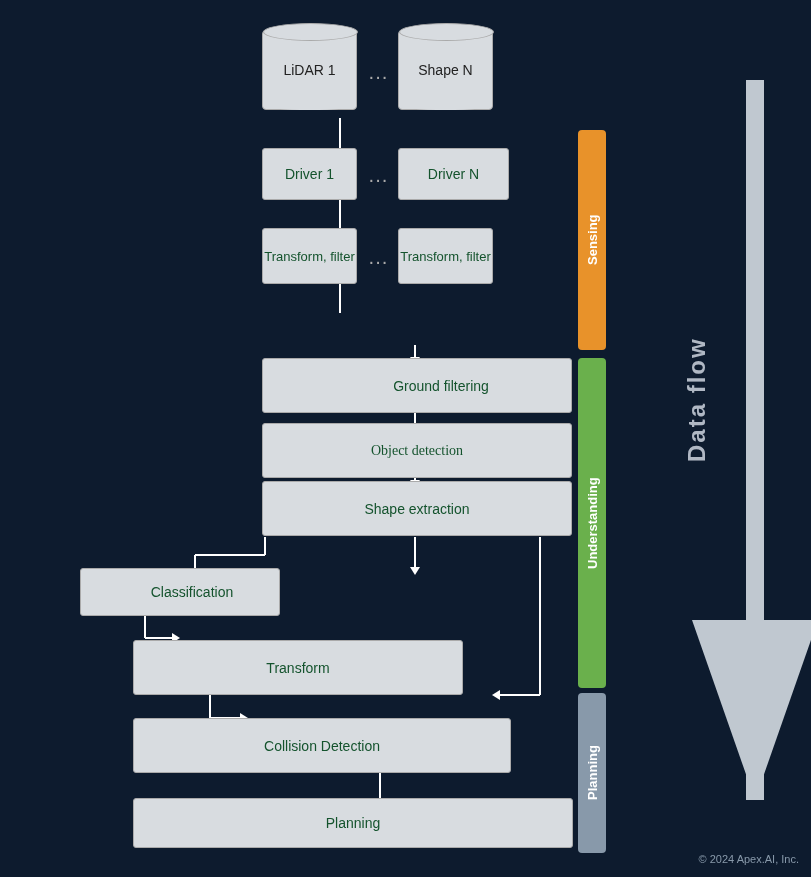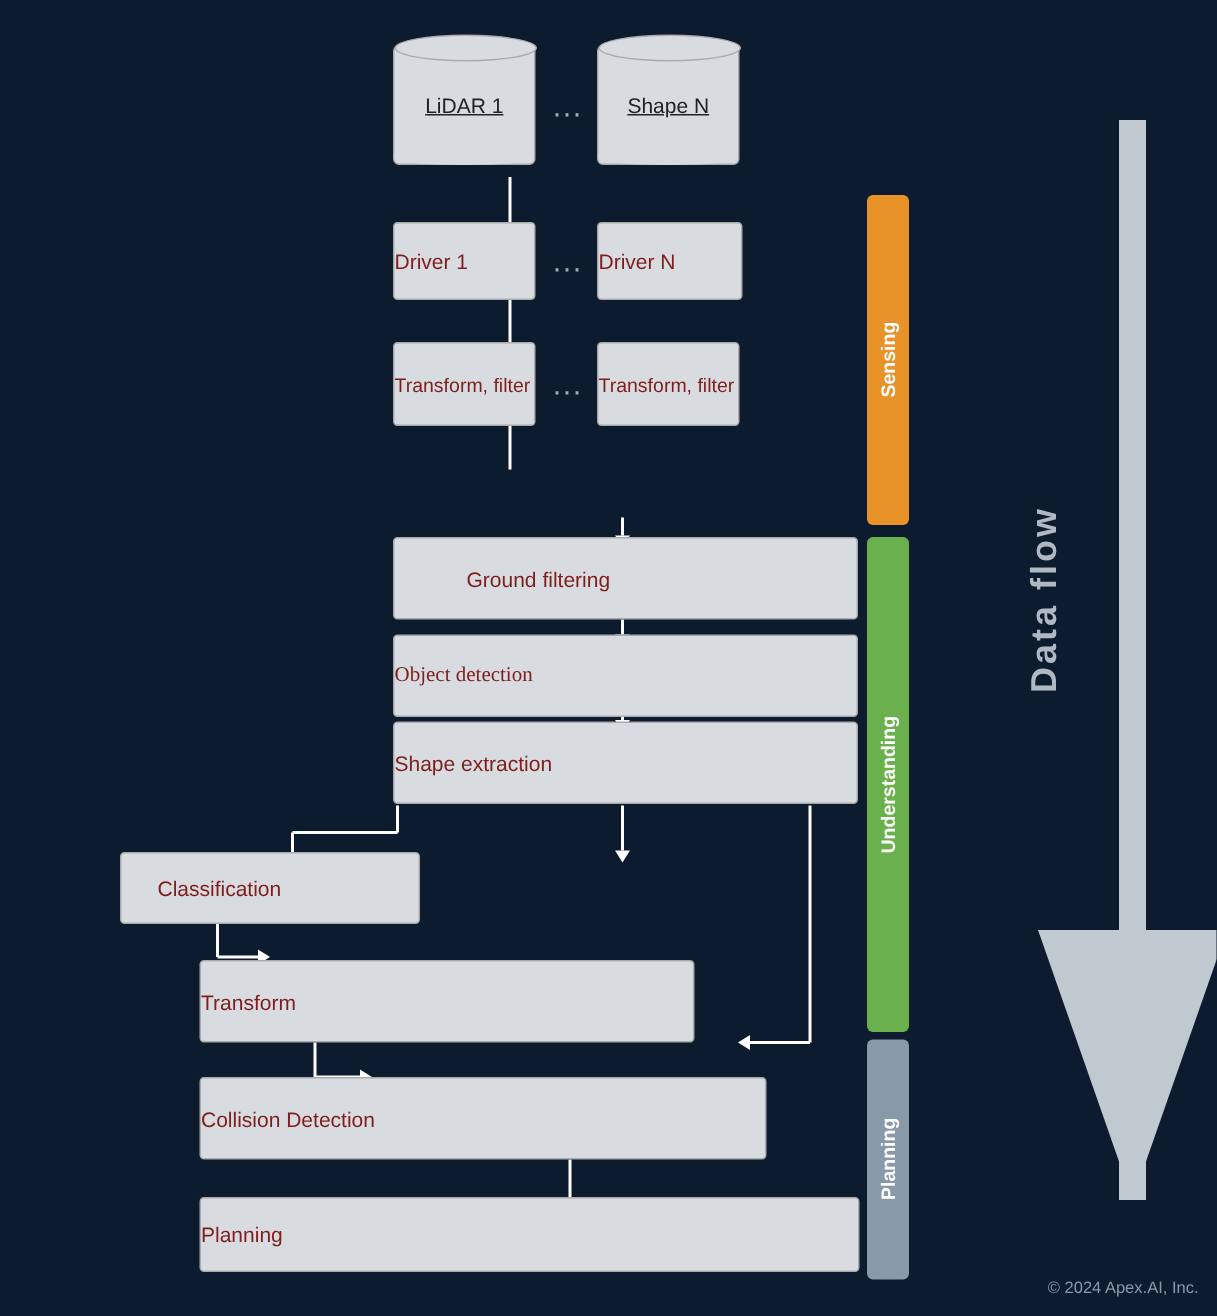--- a/index.html
+++ b/index.html
@@ -21,25 +21,25 @@
       height: 877px;
     }
 
     
     .box {
       background: #d8dce0;
       border: 1px solid #aaa;
       border-radius: 3px;
       display: flex;
       align-items: center;
-      justify-content: flex-start;
+      justify-content: center;
       text-align: center;
       font-size: 14px;
       font-weight: 400;
-      color: #7f1d1d;
+      color: #14532d;
       position: absolute;
     }
 
     
     .cylinder {
       position: absolute;
       display: flex;
       flex-direction: column;
       align-items: center;
       justify-content: center;
@@ -49,21 +49,20 @@
       border: 1px solid #aaa;
       border-radius: 4px;
       width: 100%;
       height: 100%;
       display: flex;
       align-items: center;
       justify-content: center;
       font-size: 14px;
       color: #222;
       position: relative;
-      text-decoration: underline;
     }
     .cylinder-body::before {
       content: '';
       position: absolute;
       top: -8px;
       left: 0;
       width: 100%;
       height: 16px;
       background: #d8dce0;
       border: 1px solid #aaa;
@@ -195,21 +194,21 @@
       <span>Shape N</span>
     </div>
   </div>
 
   <div class="box" style="left:262px; top:148px; width:95px; height:52px;">
     <span>Driver 1</span>
   </div>
 
   <div class="dots" style="position:absolute; left:368px; top:168px; font-size:20px; color:#aaa;">···</div>
 
-  <div class="box" style="left:398px; top:148px; width:97px; height:52px;">
+  <div class="box" style="left:398px; top:148px; width:111px; height:52px;">
     <span>Driver N</span>
   </div>
 
   <div class="box" style="left:262px; top:228px; width:95px; height:56px;">
     <span style="font-size:13px;">Transform, filter</span>
   </div>
 
   <div class="dots" style="position:absolute; left:368px; top:250px; font-size:20px; color:#aaa;">···</div>
 
   <div class="box" style="left:398px; top:228px; width:95px; height:56px;">

